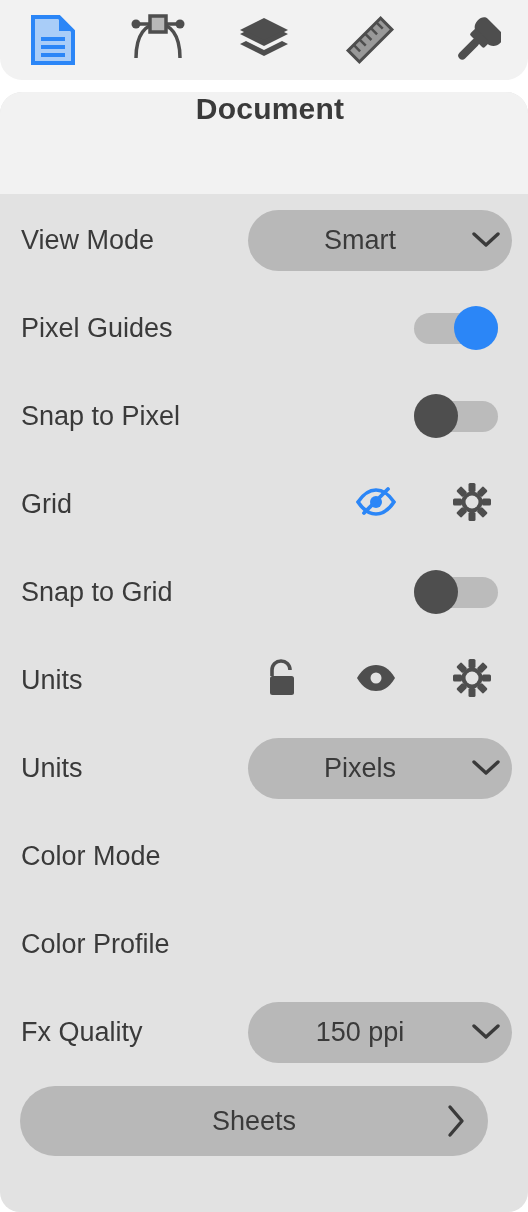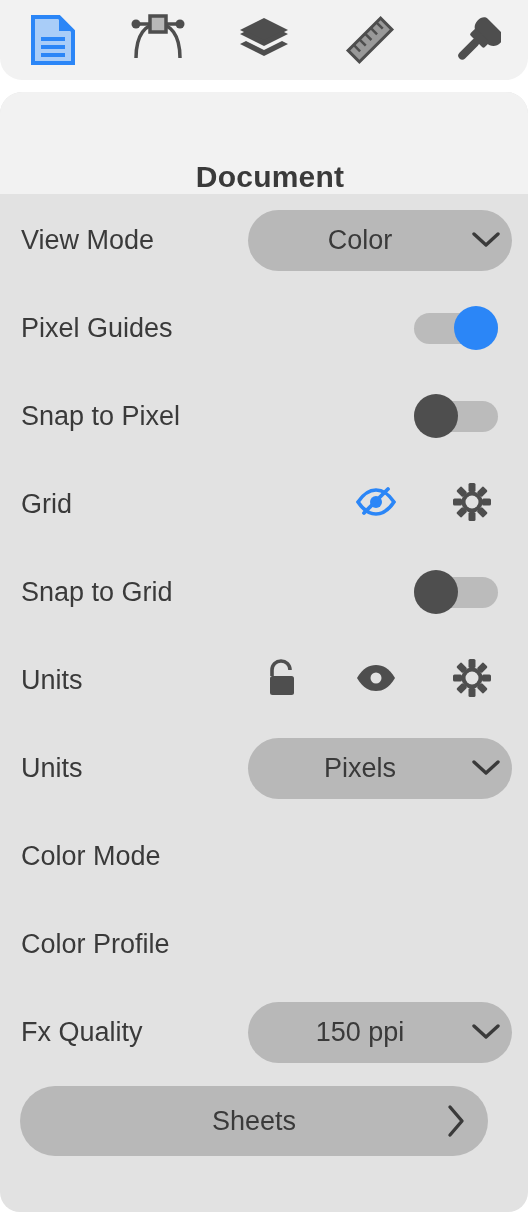--- a/index.html
+++ b/index.html
@@ -46,21 +46,21 @@
     width: 528px;
     height: 1120px;
     background: #e2e2e2;
     border-radius: 22px 22px 20px 20px;
     overflow: hidden;
   }
   .panel-header {
     height: 102px;
     background: #f2f2f2;
     display: flex;
-    align-items: flex-end;
+    align-items: flex-start;
     justify-content: center;
     padding-left: 12px;
   }
   .panel-title {
     font-size: 30px;
     font-weight: bold;
     color: #3a3a3a;
     letter-spacing: 0.2px;
   }
 
@@ -250,21 +250,21 @@
 
     <div class="panel-header">
       <div class="panel-title">Document</div>
     </div>
 
     <div class="rows">
 
       <div class="row">
         <div class="row-label">View Mode</div>
         <div class="dropdown">
-          <span class="dropdown-value">Color</span>
+          <span class="dropdown-value">Smart</span>
           <span class="chev">
             <svg width="28" height="18" viewBox="0 0 28 18">
                 <polyline points="2,3 14,14 26,3" fill="none" stroke="#3a3a3a" stroke-width="3.4" stroke-linecap="round" stroke-linejoin="round"></polyline>
               </svg>
           </span>
         </div>
       </div>
 
       <div class="row">
         <div class="row-label">Pixel Guides</div>

